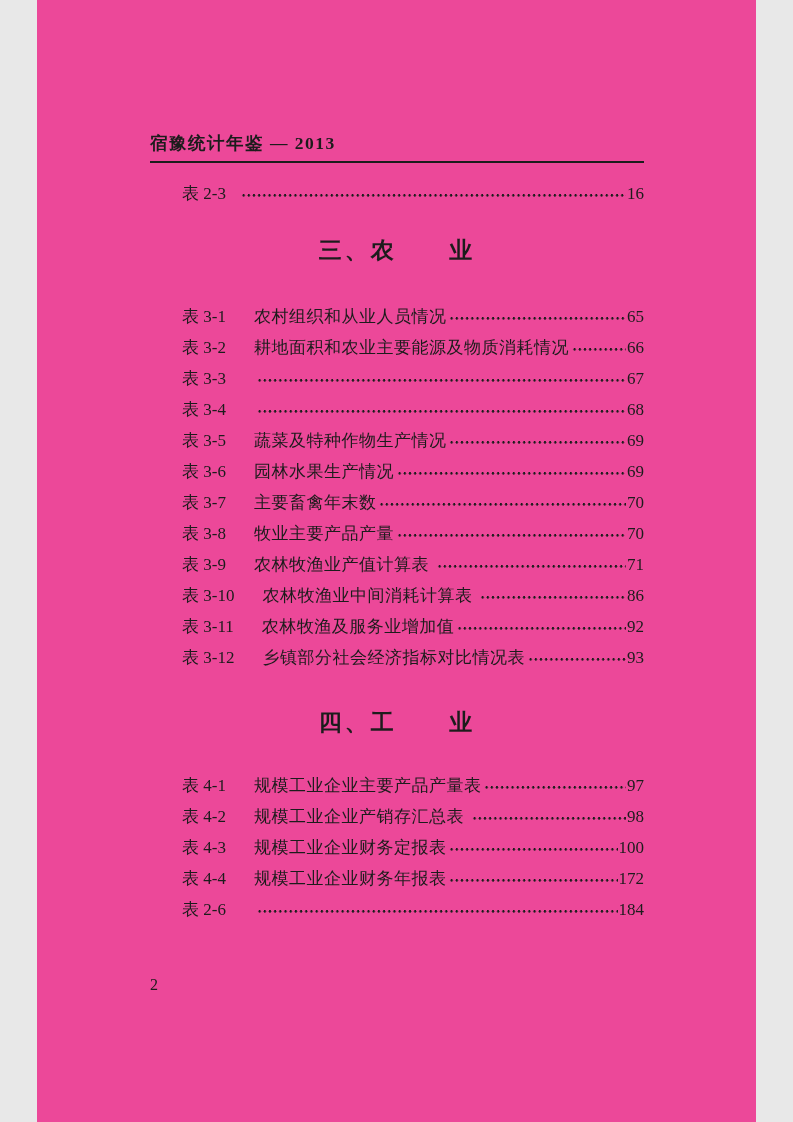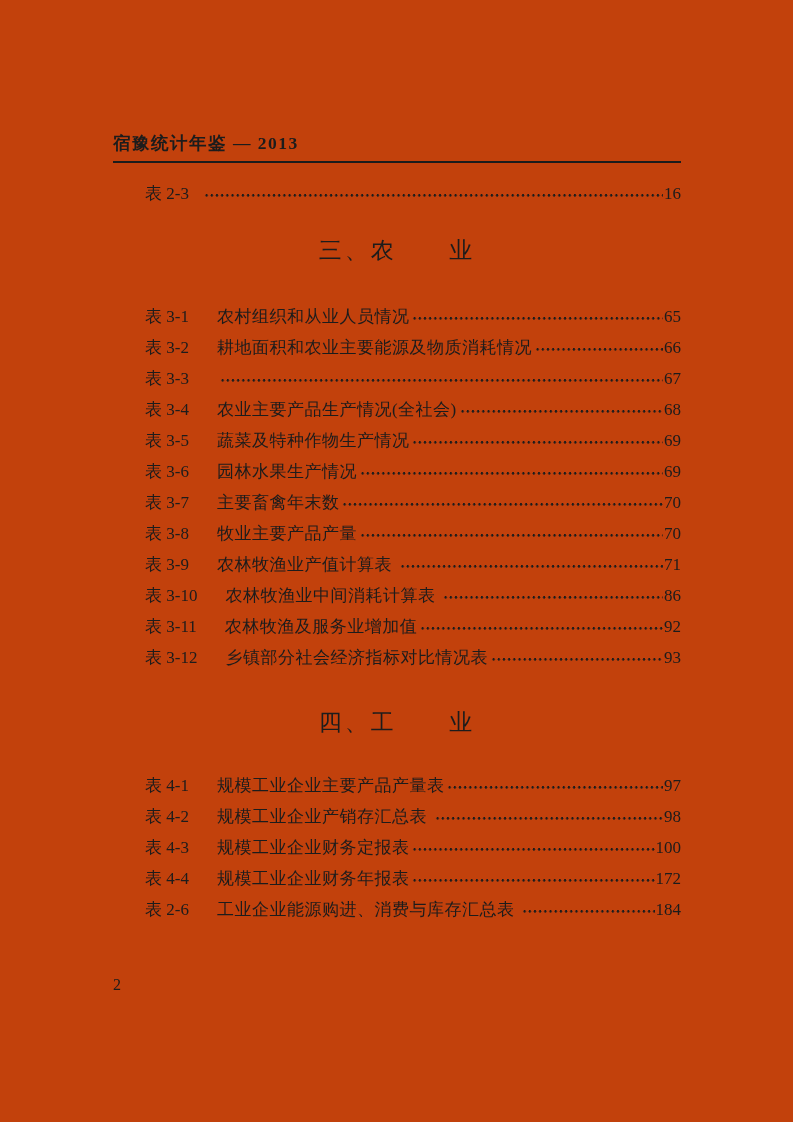--- a/index.html
+++ b/index.html
@@ -1,20 +1,20 @@
 <!DOCTYPE html>
 <html><head>
 <meta charset="utf-8">
 <style>
   html,body{margin:0;padding:0;background:#e8e8e8;}
   .page{
     position:relative;
-    width:793px;height:1122px;
+    width:719px;height:1122px;
     margin:0 auto;
-    background:#c2410c;
+    background:#ec4899;
     color:#1c1c1c;
     font-family:"Liberation Serif","DejaVu Serif",serif;
     overflow:hidden;
   }
   .header{
     position:absolute;
     left:113px;right:112px;top:131px;
     font-size:17.5px;
     font-weight:bold;
     letter-spacing:1.5px;
@@ -27,21 +27,21 @@
     left:113px;right:112px;
   }
   .sec0{top:178px;}
   .sec1{top:236px;}
   .sec2{top:708px;}
   .sec-heading{
     margin:0;
     text-align:center;
     font-size:23px;
     line-height:30px;
-    font-weight:normal;
+    font-weight:bold;
     letter-spacing:3px;
     white-space:pre;
   }
   .sec1 .list{margin-top:35px;}
   .sec2 .list{margin-top:32px;}
   .row{
     display:flex;
     align-items:center;
     height:31px;
     font-size:17px;
@@ -98,21 +98,20 @@
     <span class="dots"></span>
     <span class="pnum">66</span>
   </div>
         <div class="row">
     <span class="label">表 3-3</span>
     <span class="dots"></span>
     <span class="pnum">67</span>
   </div>
         <div class="row">
     <span class="label">表 3-4</span>
-    <span class="title">农业主要产品生产情况(全社会)</span>
     <span class="dots"></span>
     <span class="pnum">68</span>
   </div>
         <div class="row">
     <span class="label">表 3-5</span>
     <span class="title">蔬菜及特种作物生产情况</span>
     <span class="dots"></span>
     <span class="pnum">69</span>
   </div>
         <div class="row">
@@ -182,21 +181,20 @@
     <span class="pnum">100</span>
   </div>
         <div class="row">
     <span class="label">表 4-4</span>
     <span class="title">规模工业企业财务年报表</span>
     <span class="dots"></span>
     <span class="pnum">172</span>
   </div>
         <div class="row">
     <span class="label">表 2-6</span>
-    <span class="title">工业企业能源购进、消费与库存汇总表 </span>
     <span class="dots"></span>
     <span class="pnum">184</span>
   </div>
       </div>
   </div>
 
   <div class="folio">2</div>
 
 </div>
 

